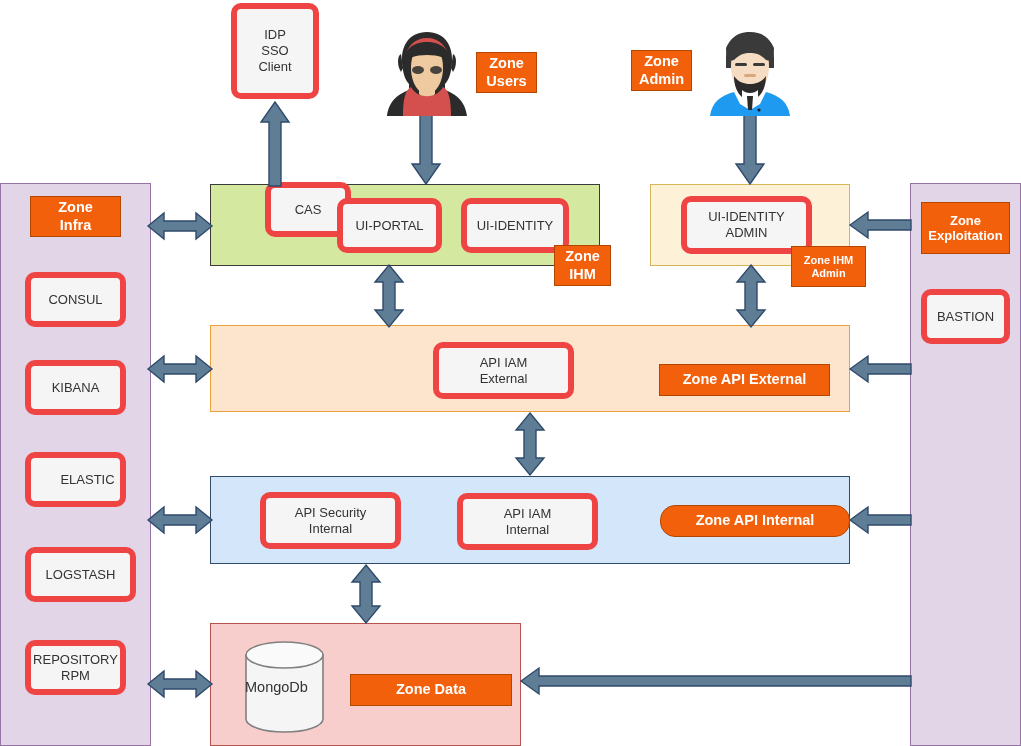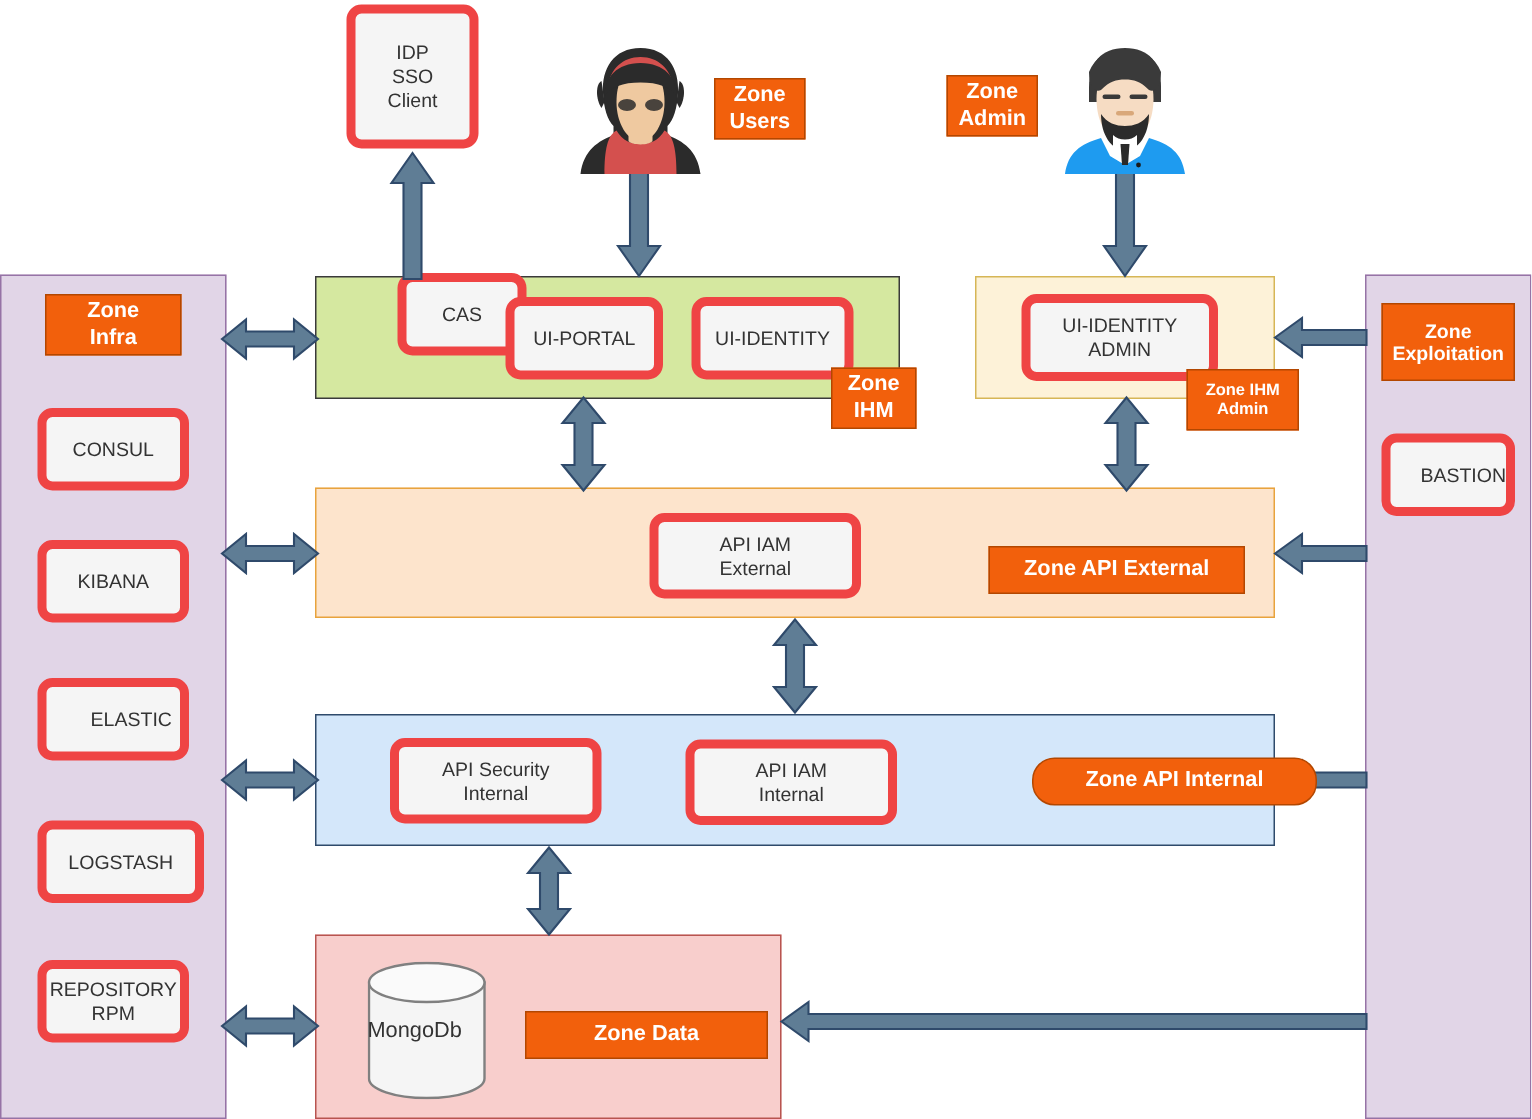--- a/index.html
+++ b/index.html
@@ -65,21 +65,21 @@
     <span>RPM</span>
   </div>
 
   <div class="sidebar" style="left:910px;top:183px;width:111px;height:563px;"></div>
 
   <div class="tag" style="left:921px;top:202px;width:89px;height:52px;flex-direction:column;font-size:13px;">
     <span>Zone</span>
     <span>Exploitation</span>
   </div>
 
-  <div class="node" style="left:921px;top:289px;width:89px;height:55px;justify-content:flex-end;">
+  <div class="node" style="left:921px;top:289px;width:89px;height:55px;">
     <span>BASTION</span>
   </div>
 
   <div class="node" style="left:231px;top:3px;width:88px;height:96px;flex-direction:column;">
     <span>IDP</span>
     <span>SSO</span>
     <span>Client</span>
   </div>
 
   <div class="avatar" style="left:381px;top:24px;width:92px;height:92px;">
@@ -165,21 +165,21 @@
 
   <div class="node" style="left:260px;top:492px;width:141px;height:57px;flex-direction:column;">
     <span>API Security</span>
     <span>Internal</span>
   </div>
   <div class="node" style="left:457px;top:493px;width:141px;height:57px;flex-direction:column;">
     <span>API IAM</span>
     <span>Internal</span>
   </div>
 
-  <div class="tag" style="left:688px;top:505px;width:190px;height:32px;border-radius:15px;">
+  <div class="tag" style="left:660px;top:505px;width:190px;height:32px;border-radius:15px;">
     <span>Zone API Internal</span>
   </div>
 
   <div class="zoneband" style="left:210px;top:623px;width:311px;height:123px;background:#f8cecc;border:1px solid #b85450;"></div>
 
   <div class="cyl" style="left:245px;top:641px;width:79px;height:92px;">
     <svg width="79" height="92" viewBox="0 0 79 92">
       <path d="M1 14 L1 78 A38.5 13 0 0 0 78 78 L78 14 Z" fill="#f5f5f5" stroke="#808080" stroke-width="1.6"></path>
       <ellipse cx="39.5" cy="14" rx="38.5" ry="13" fill="#fafafa" stroke="#808080" stroke-width="1.6"></ellipse>
     </svg>

